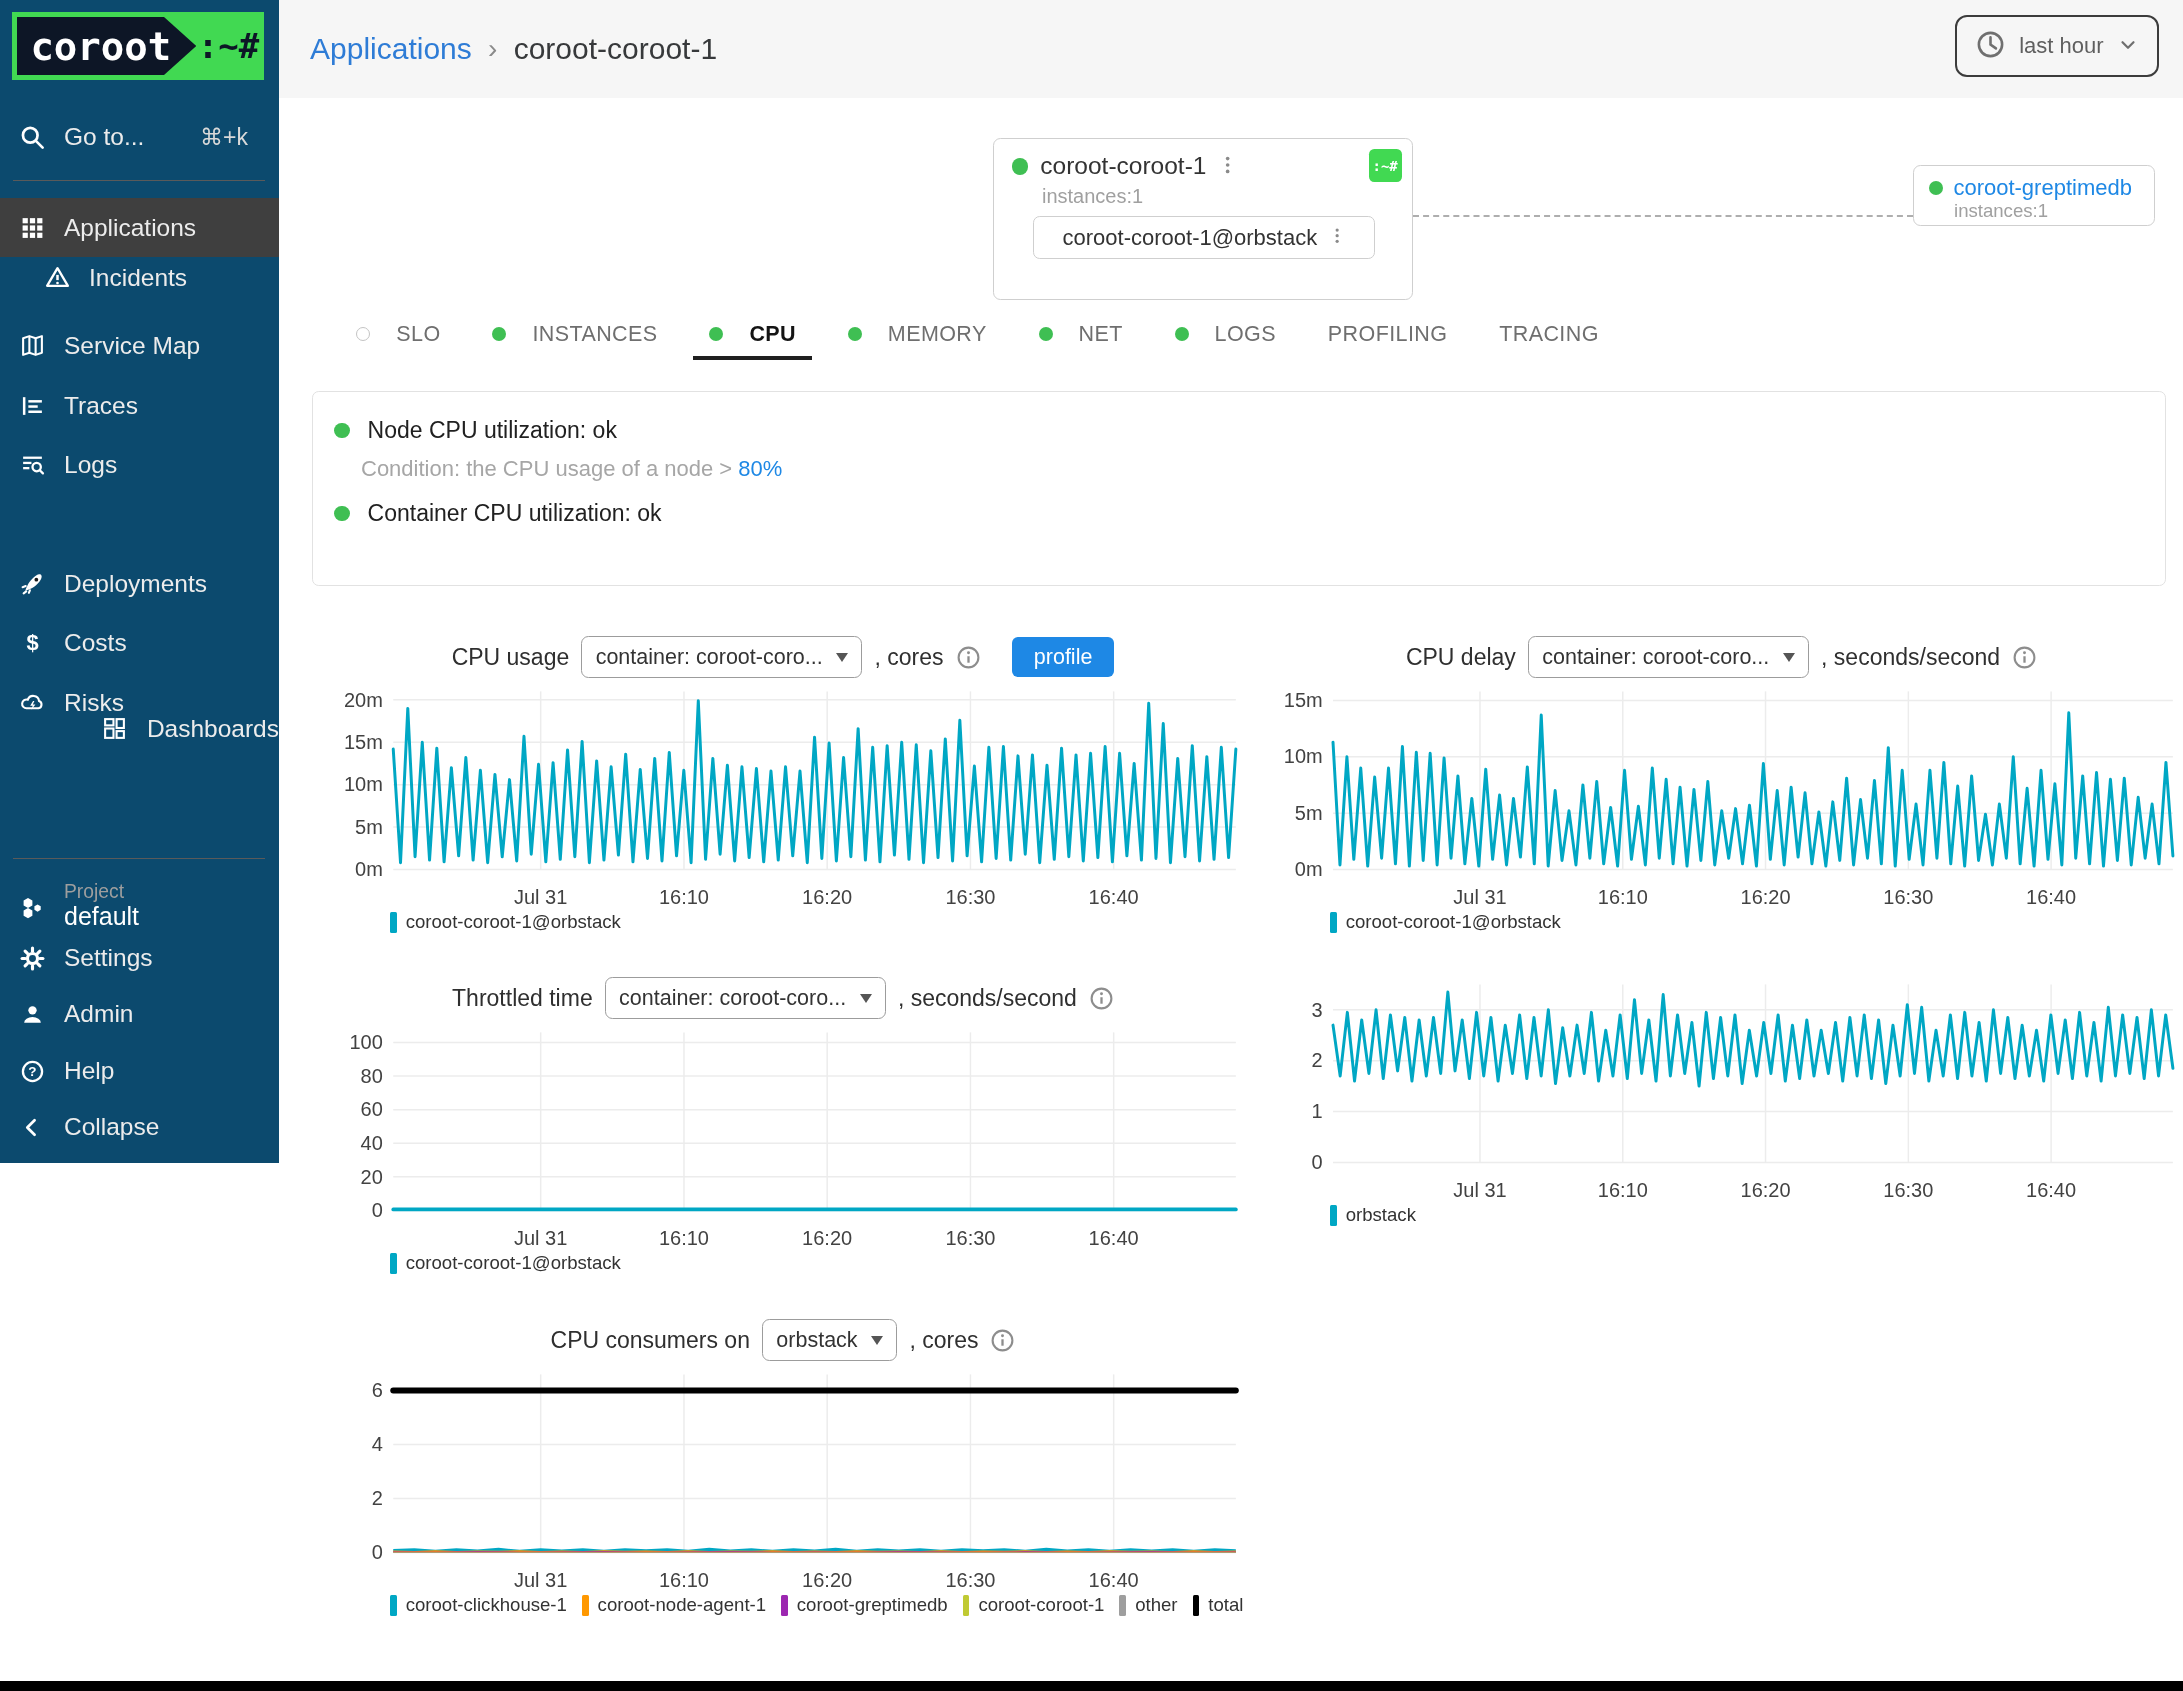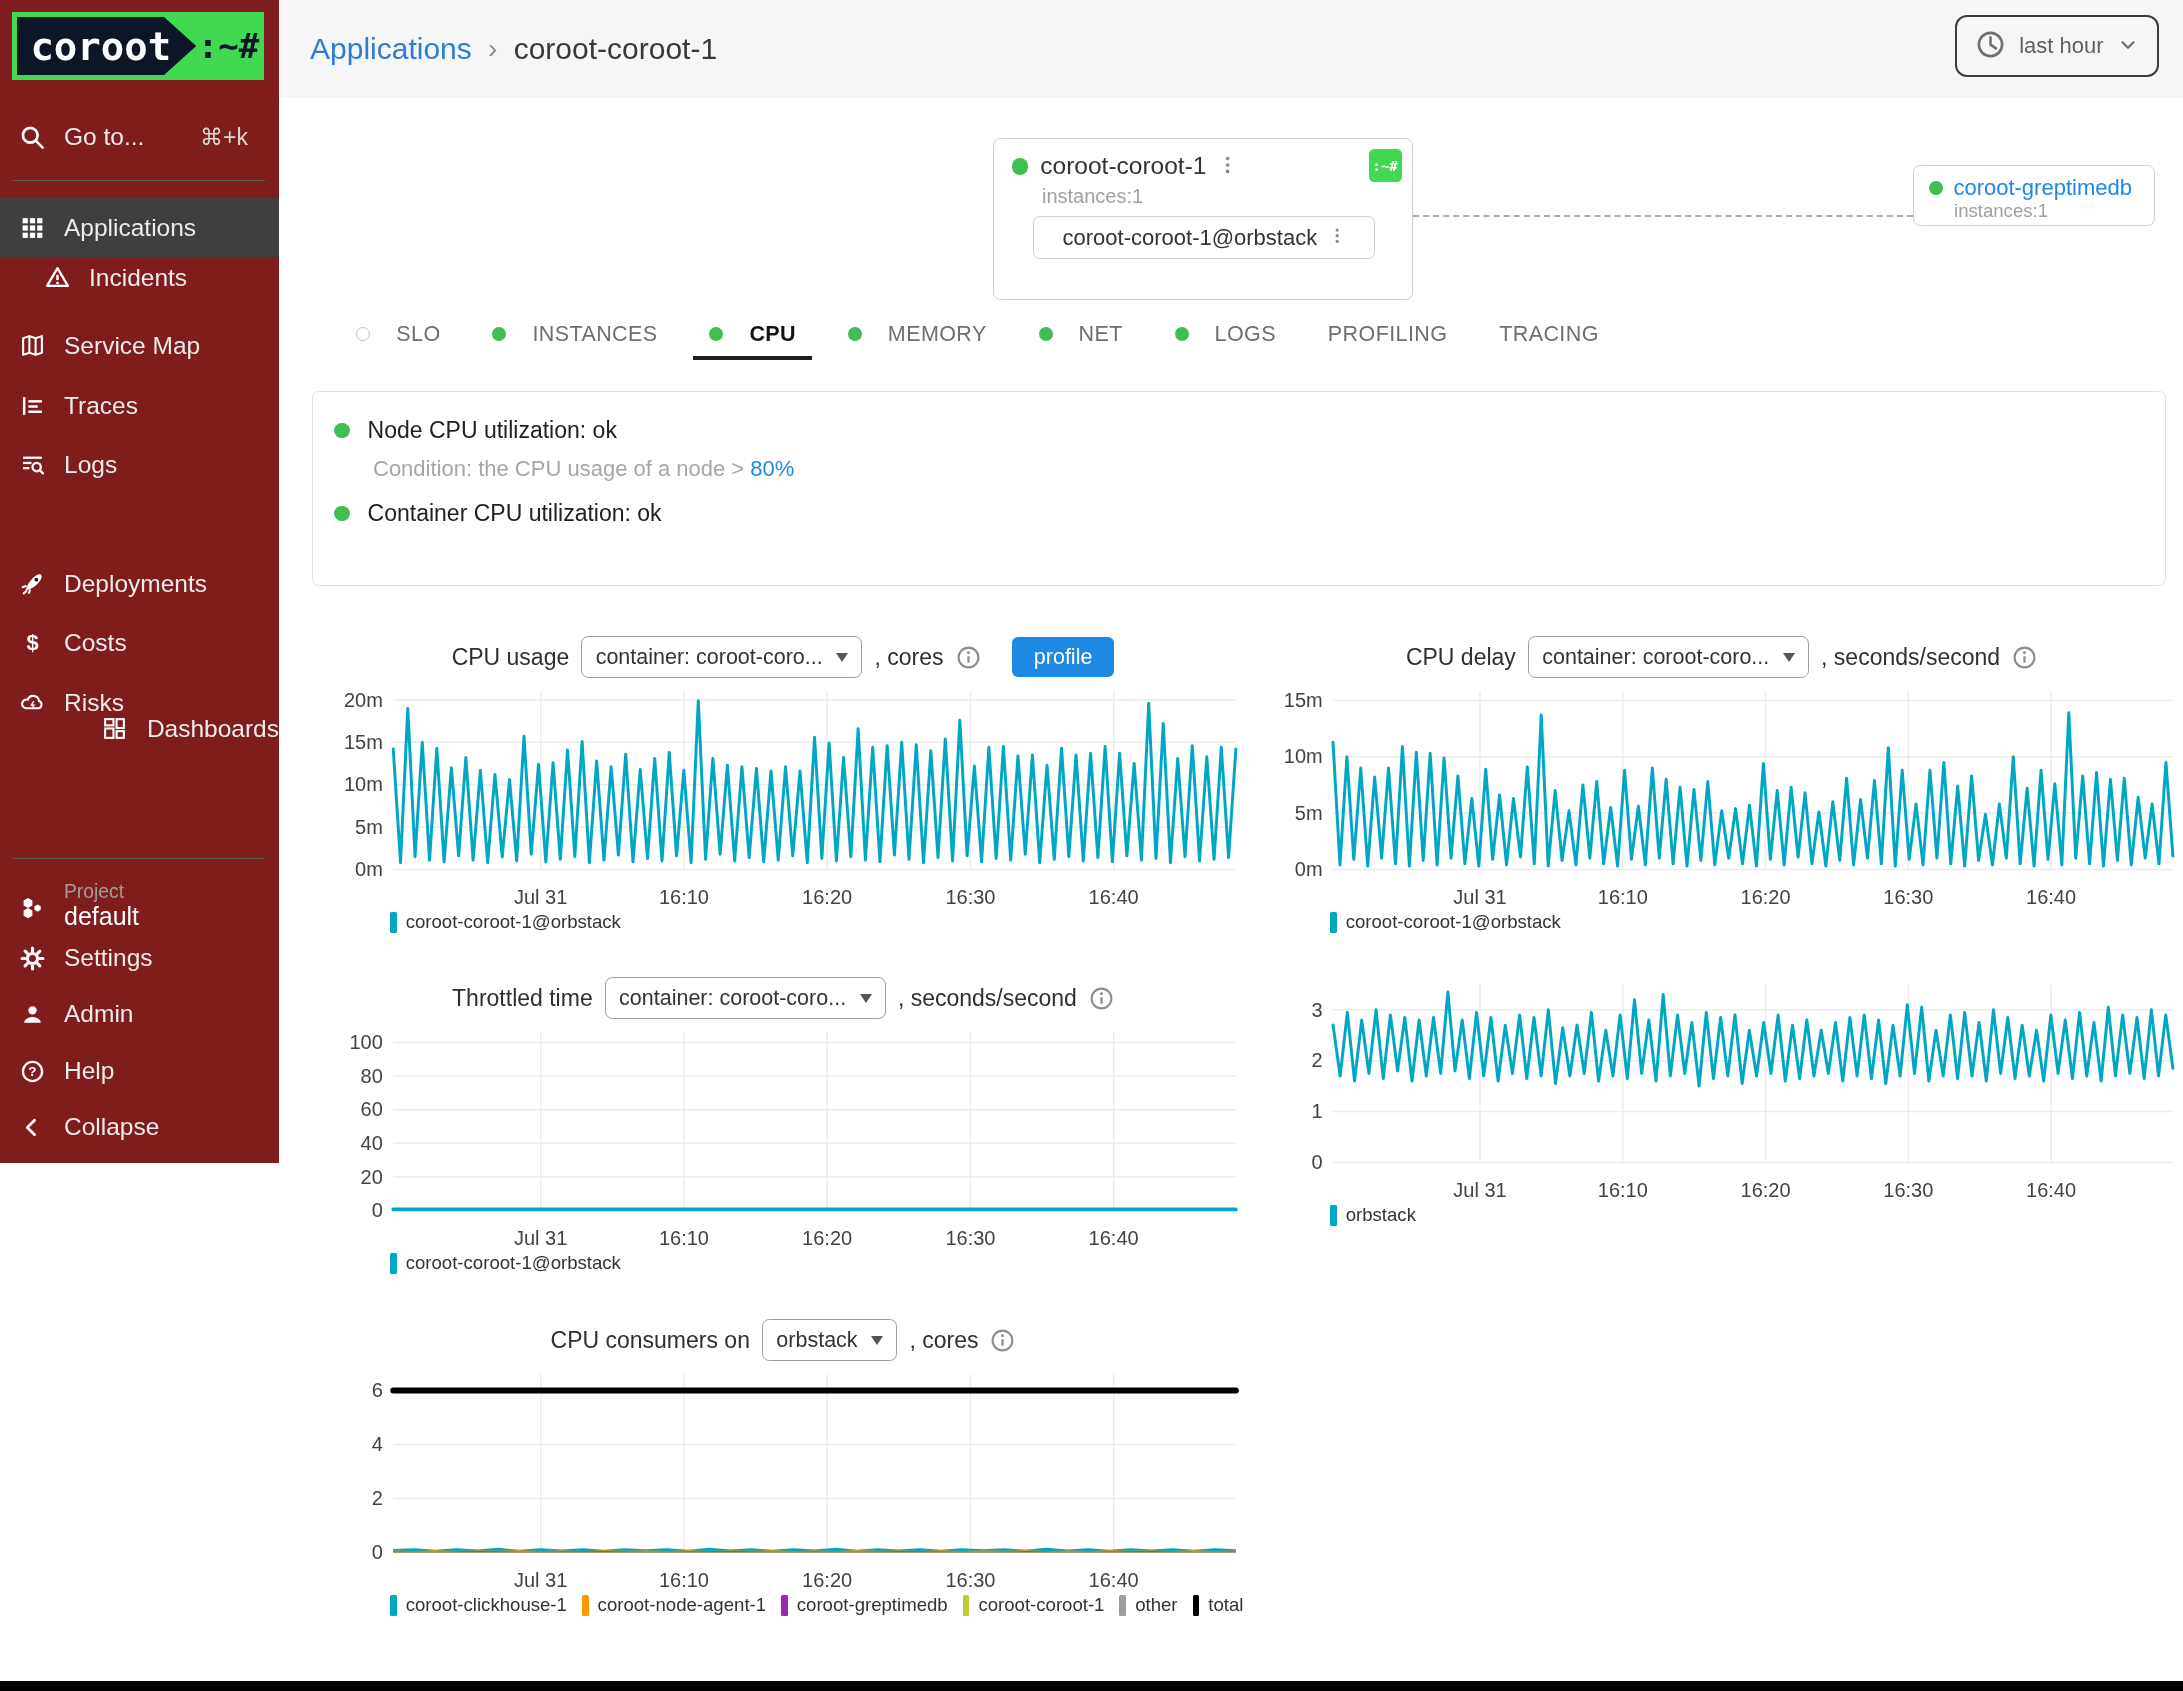--- a/index.html
+++ b/index.html
@@ -1,18 +1,18 @@
 <!DOCTYPE html>
 <html style="font-size:12px"><head>
 <meta charset="utf-8">
 <style>
   html,body{margin:0;padding:0;background:#fff;}
   #page{position:relative;width:2183px;height:1692px;background:#ffffff;font-family:"Liberation Sans",sans-serif;overflow:hidden;}
   
-  #sidebar{position:absolute;left:0;top:0;width:279px;height:1163px;background:#7f1d1d;color:#e8e8e8;}
+  #sidebar{position:absolute;left:0;top:0;width:279px;height:1163px;background:#0c4a6e;color:#e8e8e8;}
   #logo{position:absolute;left:12px;top:12px;width:252px;height:68px;background:#41d952;border:5.2px solid #41d952;box-sizing:border-box;display:flex;align-items:stretch;}
   #logo .logo-dark{background:#0d1626;color:#fff;display:flex;align-items:center;padding:0 25px 0 13.4px;font-family:"DejaVu Sans Mono",monospace;font-weight:bold;font-size:39px;clip-path:polygon(0 0,82% 0,100% 50%,82% 100%,0 100%);flex:1;}
   #logo .logo-green{color:#0d1626;display:flex;align-items:center;font-family:"DejaVu Sans Mono",monospace;font-weight:bold;font-size:34px;padding:0 7.4px 0 1.5px;}
   .srow{position:absolute;left:0;width:279px;display:flex;align-items:center;cursor:pointer;}
   .srow .nic{width:64px;display:flex;justify-content:center;flex:none;}
   .srow .nlab{font-size:24.5px;color:#ececec;white-space:nowrap;}
   .srow.active{background:#3f3f3f;}
   .sdivider{position:absolute;left:13.4px;width:252px;border-top:0.7px solid #5a5a5a;}
   #goto-short{position:absolute;right:31px;font-size:23px;color:#d9d9d9;}
   .proj-label{font-size:19.3px;color:#9e9e9e;line-height:1;}
@@ -341,21 +341,21 @@
     <div class="tab">
         <span>TRACING</span>
       </div>
   </div>
 
   <div id="checks">
     <div class="chk-title" style="left:21px;top:25px;">
       <span class="dot" style="width:15.6px;height:15.6px;"></span>
       <span>Node CPU utilization: ok</span>
     </div>
-    <div class="chk-cond" style="left:60px;top:64px;">
+    <div class="chk-cond" style="left:48px;top:64px;">
       <span>Condition: the CPU usage of a node &gt; </span><span class="thr">80%</span><span></span>
     </div>
     <div class="chk-title" style="left:21px;top:108px;">
       <span class="dot" style="width:15.6px;height:15.6px;"></span>
       <span>Container CPU utilization: ok</span>
     </div>
   </div>
 
   <div class="chart" style="left:319px;top:633px;width:928px;">
     <div class="chart-head">

